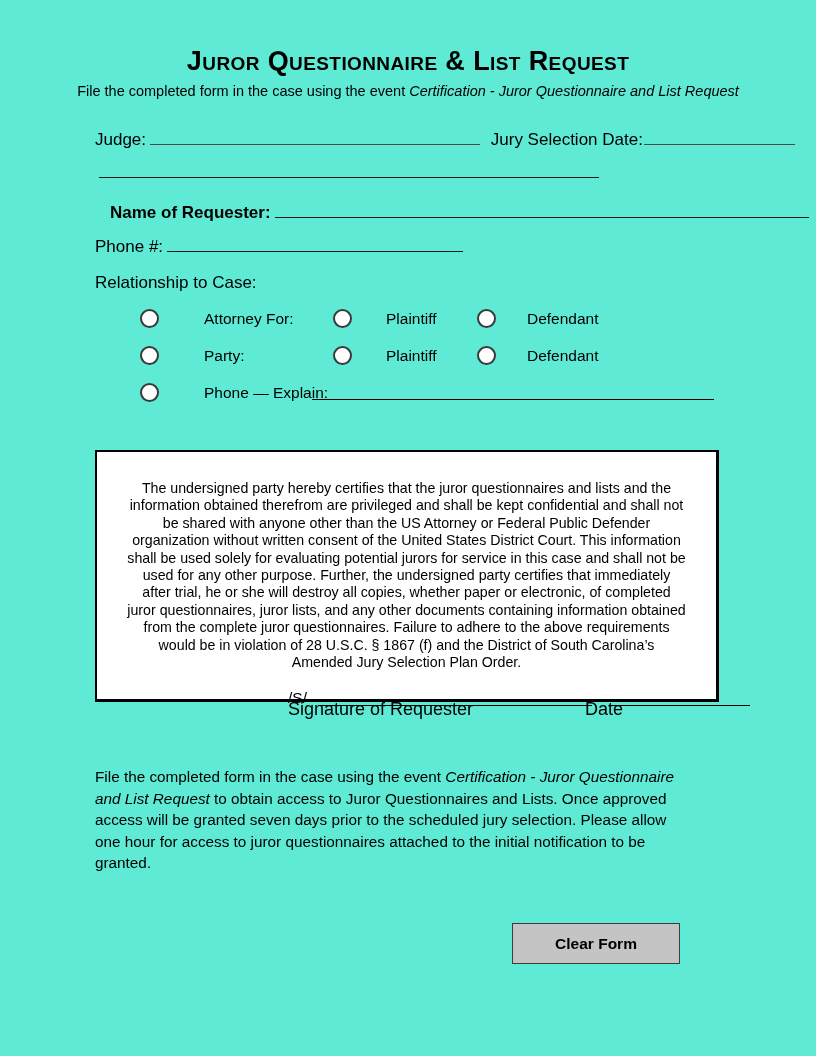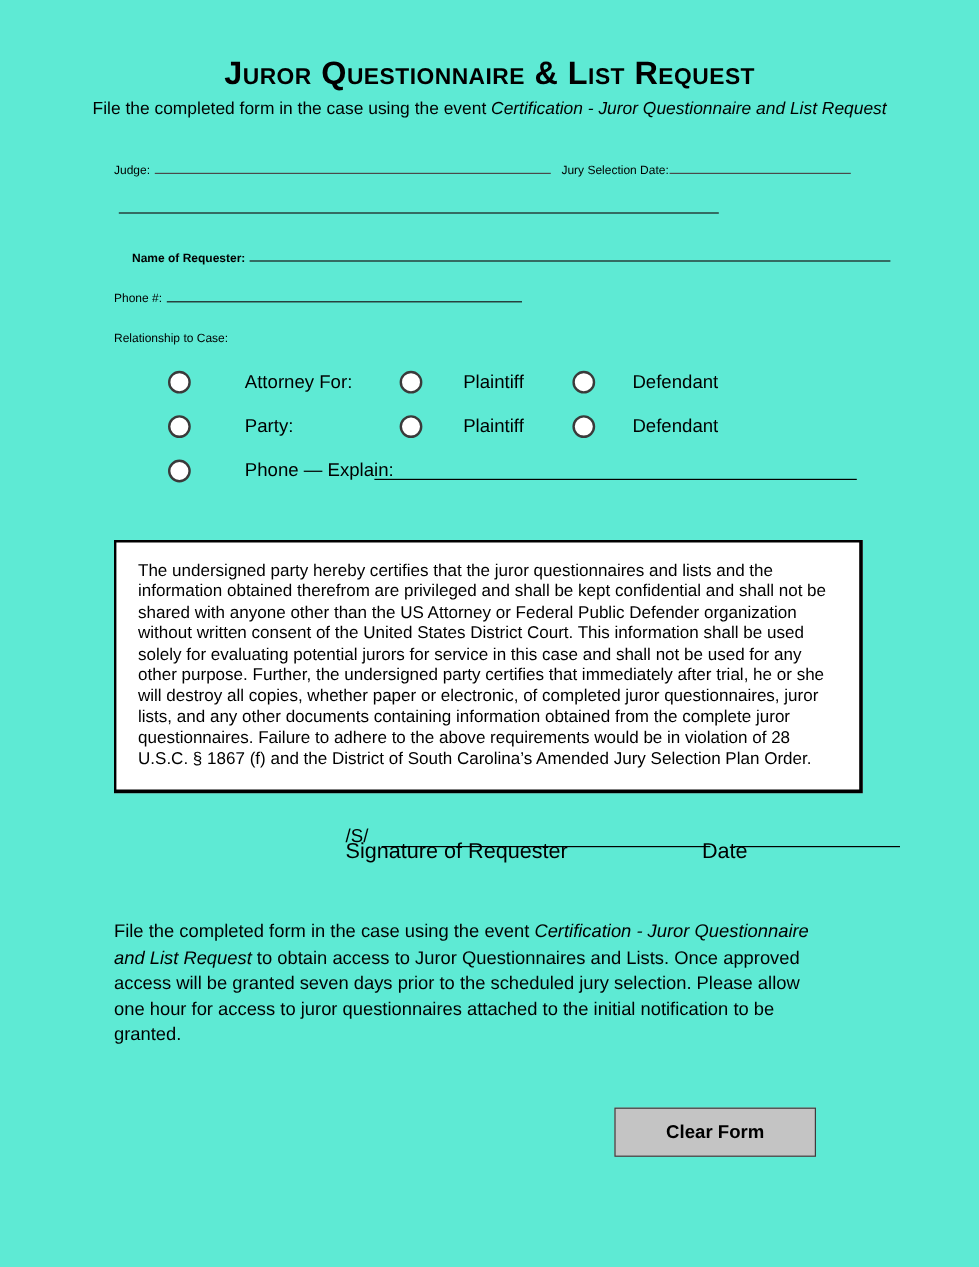--- a/index.html
+++ b/index.html
@@ -45,21 +45,21 @@
     width: 816px;
     text-align: center;
     font-size: 14.5px;
     line-height: 1.2;
   }
   .subtitle .ital { font-style: italic; }
 
   
   .field-row {
     position: absolute;
-    font-size: 10px;
+    font-size: 17px;
     line-height: 20px;
     white-space: nowrap;
   }
   .field-label {
     display: inline-block;
     vertical-align: baseline;
   }
   .rule {
     display: inline-block;
     vertical-align: baseline;
@@ -130,22 +130,22 @@
     border: 2px solid #000000;
     border-right-width: 3px;
     border-bottom-width: 3px;
     background: #ffffff;
     box-sizing: border-box;
     padding: 12px 14px 12px 14px;
   }
   .cert-text {
     font-size: 14.2px;
     line-height: 17.4px;
-    text-align: left;
-    margin: 4px;
+    text-align: center;
+    margin: 16px;
   }
 
   
   .sig-block { position: absolute; left: 288px; top: 688px; }
   .sig-line-row {
     position: relative;
     height: 22px;
     font-size: 15.5px;
   }
   .sig-sl {

